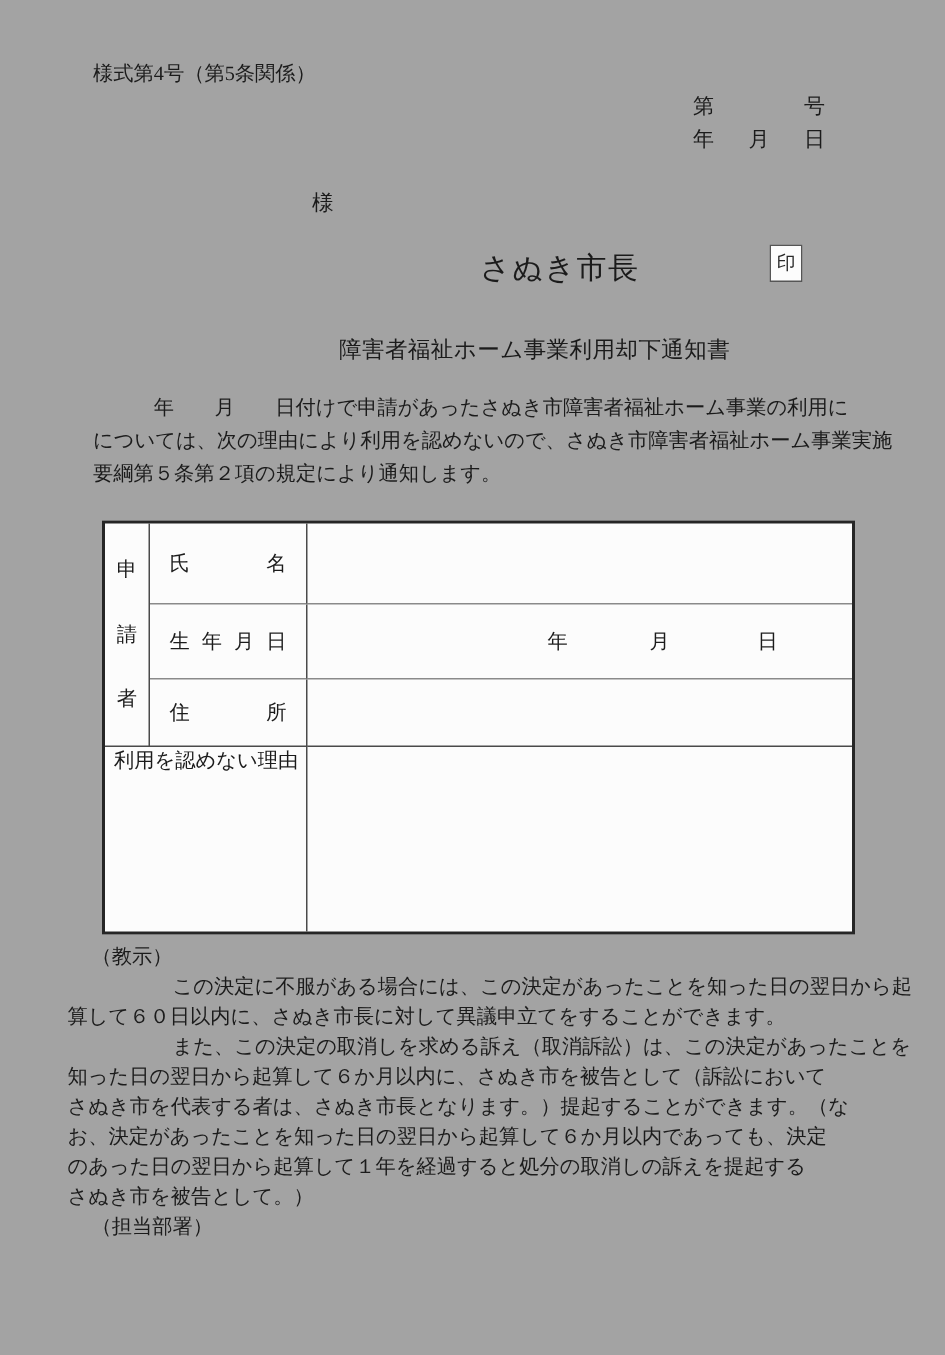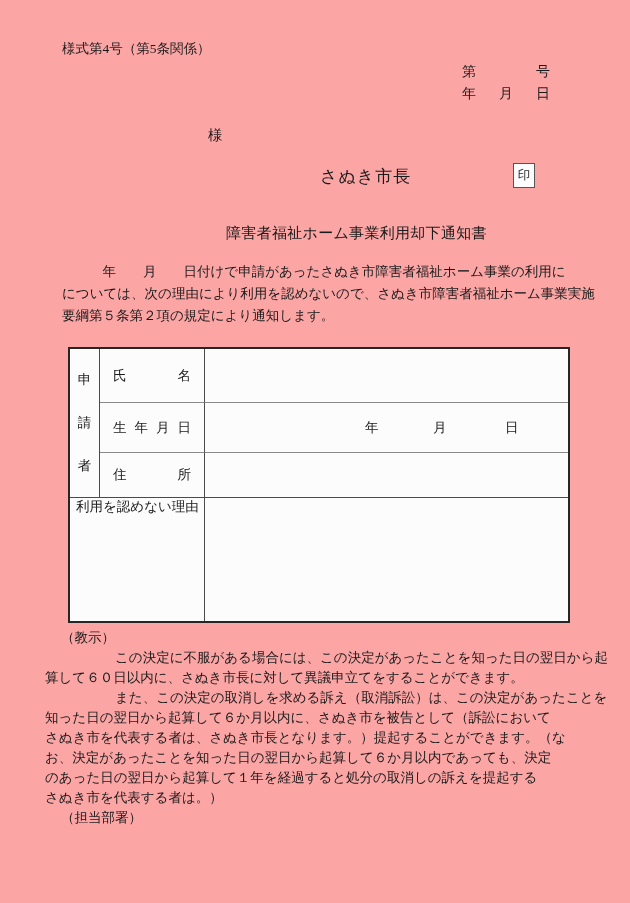--- a/index.html
+++ b/index.html
@@ -1,26 +1,26 @@
 <!DOCTYPE html>
 <html><head>
 <meta charset="utf-8">
 <style>
   html,body { margin:0; padding:0; background:#e8e8e8; }
   .page {
     position:relative; width:630px; height:903px; margin:0 auto;
-    background:#fca5a5; color:#1b1b1b; overflow:hidden;
+    background:#a3a3a3; color:#1b1b1b; overflow:hidden;
     font-family:"Liberation Serif","DejaVu Serif",serif;
   }
   .abs { position:absolute; }
   .form-number { left:62px; top:40px; font-size:13.5px; }
   .docno-block { left:462px; top:61px; width:88px; font-size:14px; }
   .docno-block .jrow { display:flex; justify-content:space-between; height:22px; line-height:22px; }
   .addressee { left:208px; top:126px; font-size:14.5px; }
-  .sender { left:320px; top:165px; font-size:17px; letter-spacing:1px; }
+  .sender { left:320px; top:165px; font-size:20px; letter-spacing:1px; }
   .seal-box {
     left:513px; top:163px; width:20px; height:23px; border:1px solid #555;
     display:flex; align-items:center; justify-content:center;
     font-size:12.5px; color:#2a2a2a; background:#fcfcfc;
   }
   .doc-title { left:208px; top:224px; font-size:15px; letter-spacing:0.3px;padding-left:18px; }
   .body-block { left:62px; top:261px; width:512px; font-size:13.5px; }
   .body-block .bline { line-height:22px; white-space:pre; }
 
   .main-table {
@@ -134,17 +134,17 @@
 
   <div class="abs notice-block">
       <div class="kline ind-0">（教示）</div>
       <div class="kline ind-2">この決定に不服がある場合には、この決定があったことを知った日の翌日から起</div>
       <div class="kline ind-1">算して６０日以内に、さぬき市長に対して異議申立てをすることができます。</div>
       <div class="kline ind-2">また、この決定の取消しを求める訴え（取消訴訟）は、この決定があったことを</div>
       <div class="kline ind-1">知った日の翌日から起算して６か月以内に、さぬき市を被告として（訴訟において</div>
       <div class="kline ind-1">さぬき市を代表する者は、さぬき市長となります。）提起することができます。（な</div>
       <div class="kline ind-1">お、決定があったことを知った日の翌日から起算して６か月以内であっても、決定</div>
       <div class="kline ind-1">のあった日の翌日から起算して１年を経過すると処分の取消しの訴えを提起する</div>
-      <div class="kline ind-1">さぬき市を代表する者は。）</div>
+      <div class="kline ind-1">さぬき市を被告として。）</div>
       <div class="kline ind-0">（担当部署）</div>
     </div>
 
 </div>
 
 </body></html>

